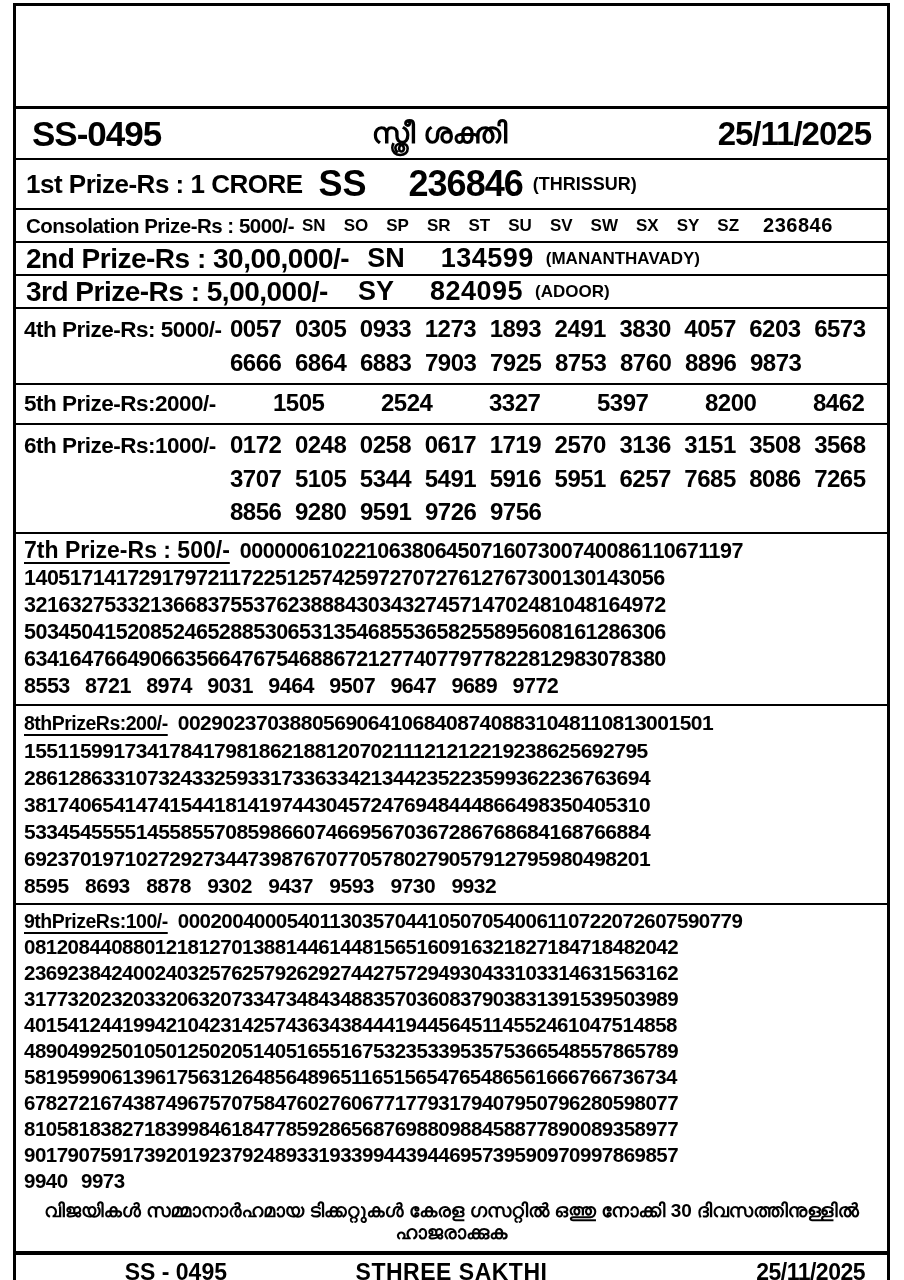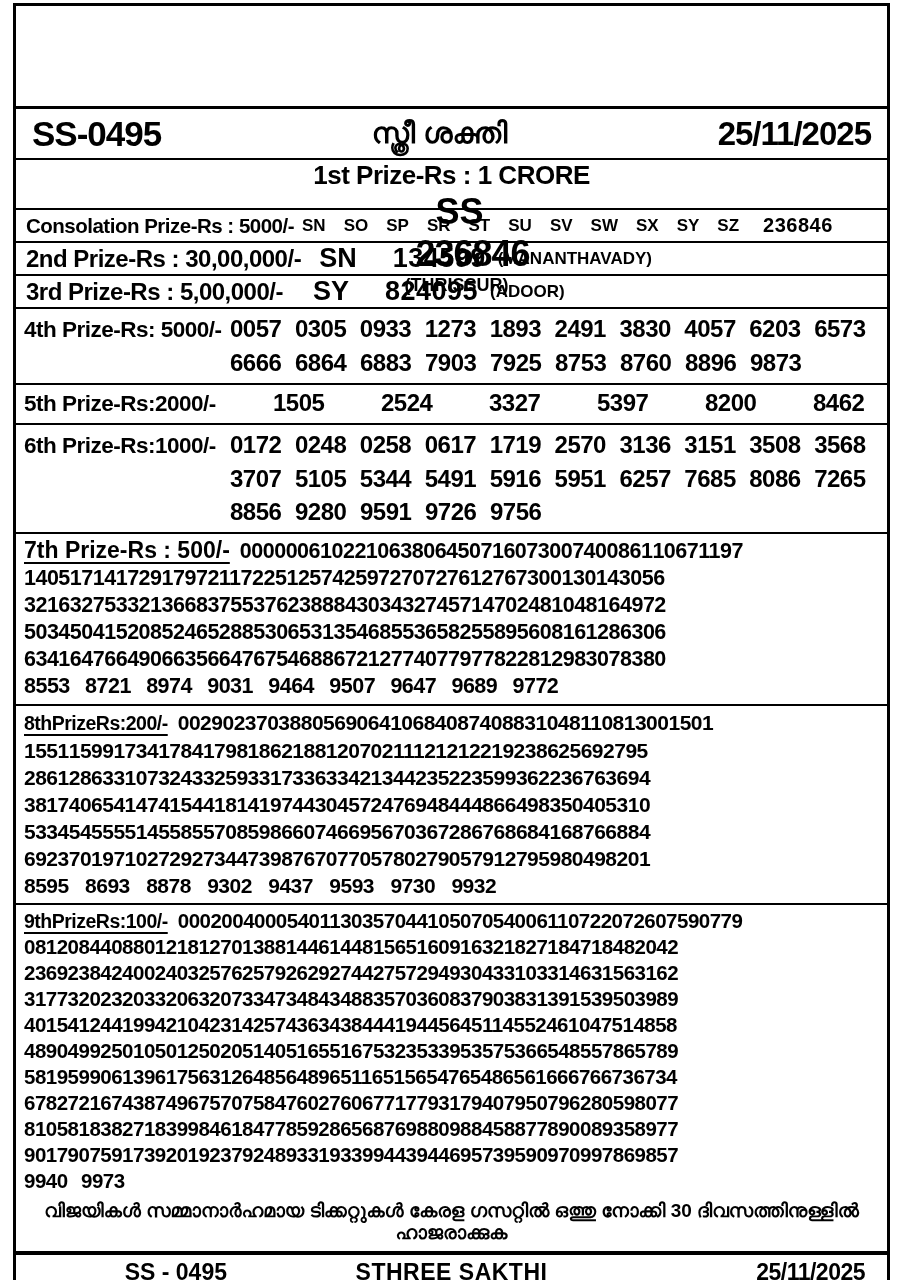--- a/index.html
+++ b/index.html
@@ -20,33 +20,33 @@
   .title-bar{
     border-top:3px solid #000;height:52px;
     display:flex;align-items:center;justify-content:space-between;
     padding:16px 16px;font-weight:bold;
   }
   .title-code{font-size:35px;letter-spacing:-1px;}
   .title-mal{font-size:29px;}
   .title-date{font-size:33px;letter-spacing:-1px;}
 
   .prize-line{display:flex;align-items:center;padding:0 10px;font-weight:bold;}
-  .first-prize{height:50px;flex-direction:column;}
+  .first-prize{height:50px;}
   .first-prize .lbl{font-size:26px;letter-spacing:-0.5px;}
   .first-prize .series{font-size:36px;margin-left:16px;}
   .first-prize .number{font-size:36px;margin-left:42px;letter-spacing:-1px;}
   .first-prize .loc{font-size:18px;margin-left:10px;}
 
   .consolation{height:33px;}
   .consolation .lbl{font-size:20.5px;letter-spacing:-0.5px;white-space:nowrap;}
   .series-list{display:flex;gap:18px;margin-left:8px;font-size:17px;}
   .consolation .number{font-size:20px;margin-left:24px;letter-spacing:0.5px;}
 
   .mid-prize{height:33px;}
-  .mid-prize .lbl{font-size:24px;letter-spacing:-0.5px;}
+  .mid-prize .lbl{font-size:28px;letter-spacing:-0.5px;}
   .mid-prize .series{font-size:27px;margin-left:18px;}
   .mid-prize .number{font-size:27px;margin-left:36px;letter-spacing:0.5px;}
   .mid-prize .loc{font-size:17px;margin-left:12px;}
   .third .series{margin-left:30px;}
 
   .tier{padding:3px 8px 4px 8px;font-weight:bold;}
   .num-line{display:flex;align-items:baseline;}
   .num-line.justify{justify-content:flex-start;}
   .tier .num{white-space:nowrap;letter-spacing:-0.5px;}
 

